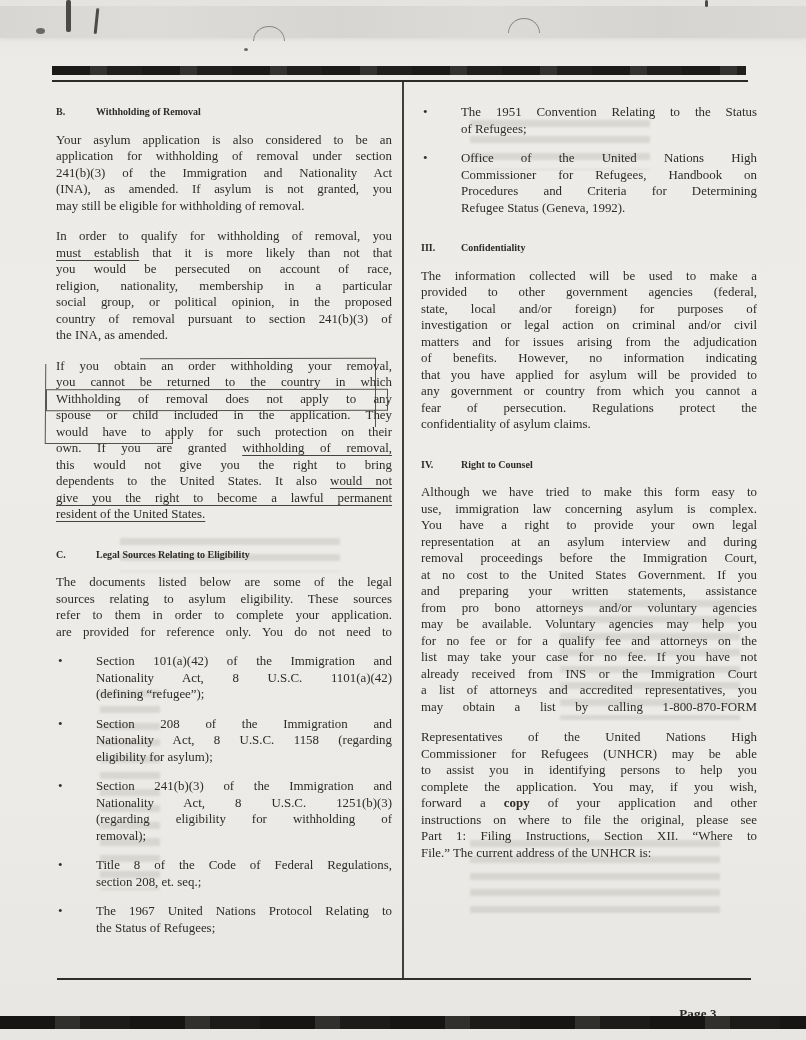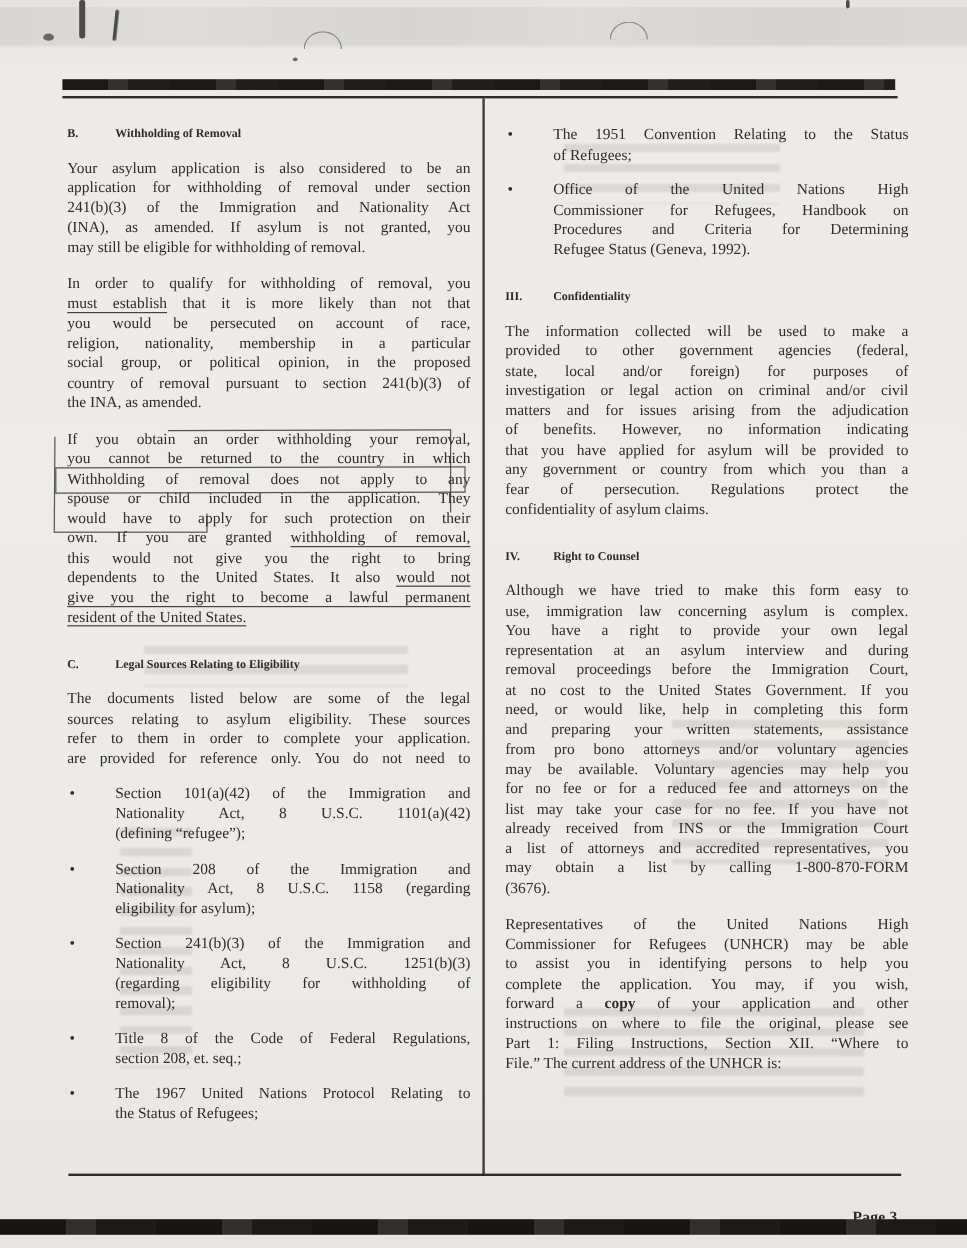--- a/index.html
+++ b/index.html
@@ -32,21 +32,21 @@
     background:repeating-linear-gradient(90deg,#1b1a18 0 38px,#343230 38px 55px,#201f1d 55px 90px);
   }
   .rule-top{position:absolute;left:52px;top:80px;width:696px;height:2px;background:#2c2b29;}
   .divider{position:absolute;left:402px;top:82px;width:2px;height:898px;background:#413f3d;}
   .rule-bottom{position:absolute;left:57px;top:978px;width:694px;height:2px;background:#2e2d2b;}
   .bar-bottom{
     position:absolute;left:0;top:1016px;width:806px;height:13px;
     background:repeating-linear-gradient(90deg,#161514 0 55px,#32302d 55px 80px,#1c1b19 80px 130px);
   }
   .footer-label{
-    position:absolute;left:648px;top:1006px;width:100px;text-align:right;
+    position:absolute;left:648px;top:1006px;width:100px;text-align:center;
     font-weight:bold;font-size:13px;color:#2b2926;letter-spacing:0.2px;
   }
   
   .col{position:absolute;top:104px;width:336px;color:#2f2c28;font-size:12.9px;line-height:16.5px;}
   #col-left{left:56px;}
   #col-right{left:421px;}
   .heading{margin-top:24px;font-weight:bold;font-size:10px;white-space:nowrap;}
   .heading .hlabel{display:inline-block;width:40px;}
   .block{margin-top:14px;position:relative;}
   .bullet-item{margin-top:13px;position:relative;padding-left:40px;}
@@ -188,42 +188,40 @@
       </div>
       <div class="heading"><span class="hlabel">III.</span><span>Confidentiality</span></div>
       <div class="block">
         <div class="line"><span>The information collected will be used to make a</span></div>
         <div class="line"><span>provided to other government agencies (federal,</span></div>
         <div class="line"><span>state, local and/or foreign) for purposes of</span></div>
         <div class="line"><span>investigation or legal action on criminal and/or civil</span></div>
         <div class="line"><span>matters and for issues arising from the adjudication</span></div>
         <div class="line"><span>of benefits.  However, no information indicating</span></div>
         <div class="line"><span>that you have applied for asylum will be provided to</span></div>
-        <div class="line"><span>any government or country from which you than a</span></div>
+        <div class="line"><span>any government or country from which you cannot a</span></div>
         <div class="line"><span>fear of persecution.  Regulations protect the</span></div>
         <div class="line last"><span>confidentiality of asylum claims.</span></div>
       </div>
       <div class="heading"><span class="hlabel">IV.</span><span>Right to Counsel</span></div>
       <div class="block">
         <div class="line"><span>Although we have tried to make this form easy to</span></div>
         <div class="line"><span>use, immigration law concerning asylum is complex.</span></div>
         <div class="line"><span>You have a right to provide your own legal</span></div>
         <div class="line"><span>representation at an asylum interview and during</span></div>
         <div class="line"><span>removal proceedings before the Immigration Court,</span></div>
         <div class="line"><span>at no cost to the United States Government.  If you</span></div>
-        <div class="line"><span>need, or would like, help in completing this form</span></div>
         <div class="line"><span>and preparing your written statements, assistance</span></div>
         <div class="line"><span>from pro bono attorneys and/or voluntary agencies</span></div>
         <div class="line"><span>may be available.  Voluntary agencies may help you</span></div>
-        <div class="line"><span>for no fee or for a reduced fee and attorneys on the</span></div>
+        <div class="line"><span>for no fee or for a qualify fee and attorneys on the</span></div>
         <div class="line"><span>list may take your case for no fee.  If you have not</span></div>
         <div class="line"><span>already received from INS or the Immigration Court</span></div>
         <div class="line"><span>a list of attorneys and accredited representatives, you</span></div>
         <div class="line"><span>may obtain a list by calling 1-800-870-FORM</span></div>
-        <div class="line last"><span>(3676).</span></div>
       </div>
       <div class="block">
         <div class="line"><span>Representatives of the United Nations High</span></div>
         <div class="line"><span>Commissioner for Refugees (UNHCR) may be able</span></div>
         <div class="line"><span>to assist you in identifying persons to help you</span></div>
         <div class="line"><span>complete the application.  You may, if you wish,</span></div>
         <div class="line"><span>forward a </span><span class="b">copy</span><span> of your application and other</span></div>
         <div class="line"><span>instructions on where to file the original, please see</span></div>
         <div class="line"><span>Part 1: Filing Instructions, Section XII. “Where to</span></div>
         <div class="line last"><span>File.”  The current address of the UNHCR is:</span></div>

